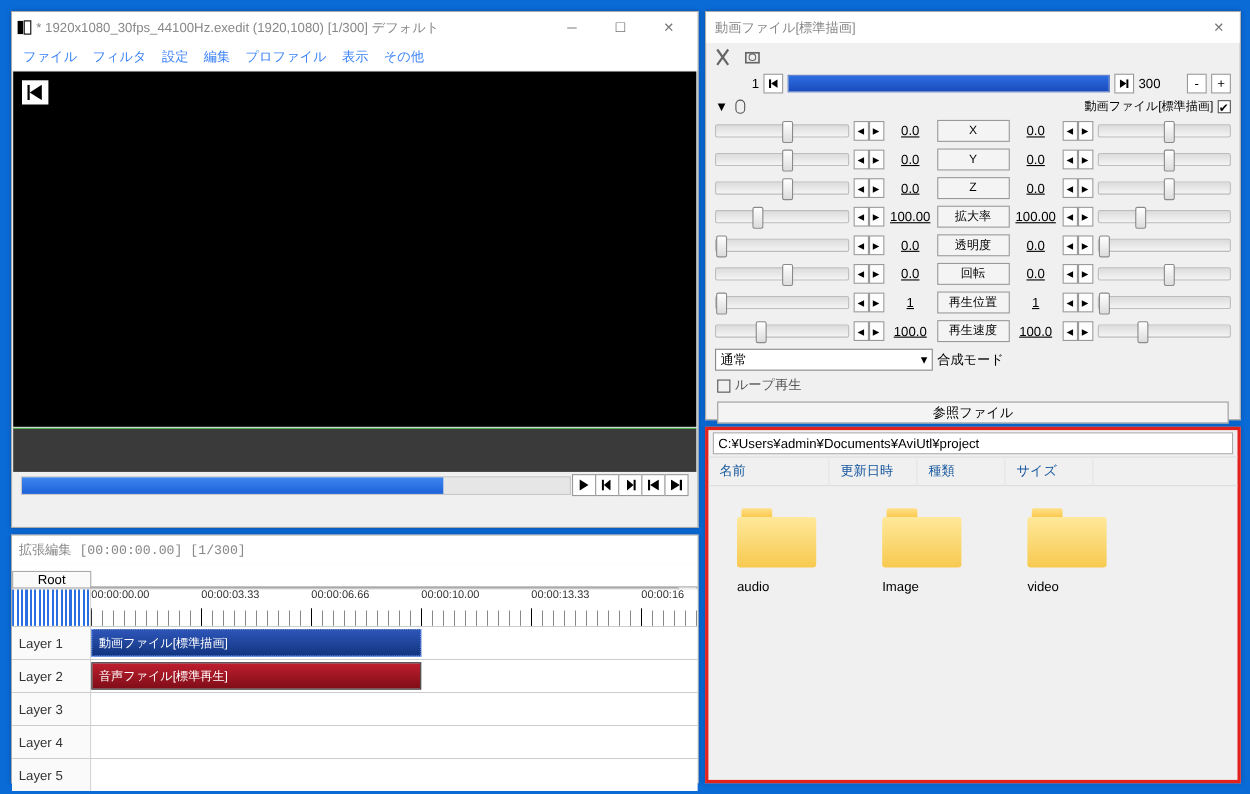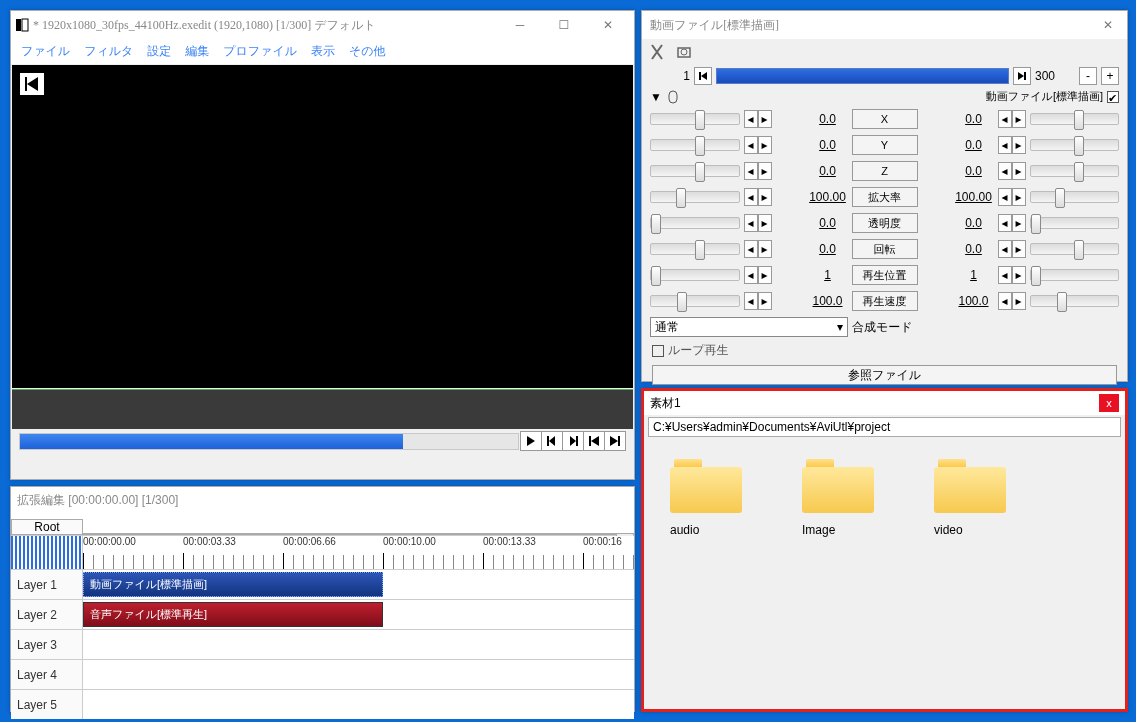--- a/index.html
+++ b/index.html
@@ -9,39 +9,39 @@
     font-size: 12px;
     width: 1136px; height: 722px;
     position: relative; overflow: hidden;
   }
   .window {
     position: absolute; background: #f0f0f0; border: 1px solid #aaa;
     box-shadow: 0 0 4px rgba(0,0,0,.25);
   }
   .titlebar { display:flex; align-items:center; height:28px; padding:0 4px; background:#fff; }
   .titlebar.inactive { color:#888; }
-  .title-text { flex:1; font-size:12px; padding-left:4px; overflow:hidden; white-space:nowrap;font-family:Liberation Serif, serif; }
+  .title-text { flex:1; font-size:12px; padding-left:4px; overflow:hidden; white-space:nowrap; }
   .winbtns { display:flex; gap:0; }
   .winbtn { width:44px; height:28px; display:flex; align-items:center; justify-content:center; color:#777; }
   .menubar{display:flex;gap:14px;padding:4px 10px;background:#fff;color:#3b82f6;}
   .menuitem{cursor:default;}
 
   
   .preview{background:#000;height:323px;margin:1px;position:relative;}
   .preview .corner{position:absolute;top:8px;left:8px;width:24px;height:22px;background:#fff;display:flex;align-items:center;justify-content:center;}
   .corner svg{display:block;}
   .graybar{background:#3a3a3a;height:40px;margin:0 1px;border-top:1px solid #4caf50;}
   .scroll-area{margin:2px 8px 8px;display:flex;align-items:center;gap:0;}
   .hscroll{flex:1;height:17px;background:#e6e6e6;border:1px solid #c8c8c8;position:relative;}
   .hscroll .thumb{position:absolute;top:0;bottom:0;left:0;background:linear-gradient(#3e86f0,#1e62d8);}
   .transport{display:flex;margin-left:2px;}
   .transport .tb{width:22px;height:20px;border:1px solid #999;background:#fff;display:flex;align-items:center;justify-content:center;margin-left:-1px;}
 
   
-  .tl-head{display:flex;align-items:center;height:26px;padding:0 6px;background:#fff;color:#888;}
+  .tl-head{display:flex;align-items:center;height:26px;padding:0 6px;background:#fff;color:#888;font-family:Liberation Mono, monospace;}
   .tl-body{background:#fff;}
   .tl-scrollrow{display:flex;align-items:flex-end;height:22px;}
   .tl-rootcell{width:72px;border:1px solid #aaa;display:flex;align-items:center;justify-content:center;background:#fafafa;font-size:12px;}
   .tl-scroll{flex:1;border:1px solid #aaa;margin-left:-1px;position:relative;display:flex;align-items:center;}
   .tl-scroll .thumb{position:absolute;top:1px;bottom:1px;left:1px;background:linear-gradient(#5d99f2,#2e6fe0);}
   .tl-scroll .sbtn{width:17px;height:20px;background:#eee;border-left:1px solid #aaa;position:absolute;right:0;top:0;display:flex;align-items:center;justify-content:center;}
 
   .ruler-row{display:flex;height:34px;border-top:1px solid #ccc;}
   .ruler-left{width:72px;border-right:1px solid #ccc;background:repeating-linear-gradient(90deg,#2a6fe2 0 2px,#fff 2px 4px);}
   .ruler{flex:1;position:relative;background:#fff;}
@@ -63,21 +63,21 @@
   .seek{flex:1;height:16px;background:linear-gradient(#2d6fe2,#1a4bbd);border:1px solid #5c7bc4;}
   .sqbtn{width:18px;height:18px;border:1px solid #999;background:#fff;display:flex;align-items:center;justify-content:center;}
   .label-right{margin-left:auto;font-size:11px;display:flex;align-items:center;gap:4px;}
   .chip{width:12px;height:12px;border:1px solid #555;}
 
   .prop-row{display:flex;align-items:center;height:26px;gap:4px;padding:0 8px;}
   .slider{flex:1;height:12px;position:relative;background:linear-gradient(#dcdcdc,#f4f4f4);border:1px solid #bdbdbd;border-radius:2px;}
   .slider .knob{position:absolute;top:-4px;width:10px;height:20px;background:linear-gradient(#fff,#dcdcdc);border:1px solid #8a8a8a;border-radius:2px;}
   .spin{display:flex;}
   .spin .sb{width:14px;height:18px;border:1px solid #999;background:#fdfdfd;display:flex;align-items:center;justify-content:center;}
-  .val{width:40px;text-align:center;text-decoration:underline;color:#000;margin-left:32px;}
+  .val{width:40px;text-align:center;text-decoration:underline;color:#000;}
   .pbtn{width:66px;height:20px;border:1px solid #999;background:#f4f4f4;text-align:center;font-size:11px;line-height:18px;}
   .drop{border:1px solid #888;height:20px;display:flex;align-items:center;padding:0 4px;width:198px;background:#fff;}
   .drop .ar{margin-left:auto;}
   .cbrow{display:flex;align-items:center;gap:4px;padding:2px 10px;color:#555;}
   .refbtn{border:1px solid #999;background:#f4f4f4;text-align:center;height:20px;line-height:18px;margin:4px 10px;}
 
   
   .fb-wrap{border:3px solid #e2211c;}
   .fb-title{display:flex;align-items:center;height:24px;padding:0 6px;background:#fff;}
   .fb-close{width:20px;height:18px;background:#e81123;color:#fff;display:flex;align-items:center;justify-content:center;font-size:11px;}
@@ -421,26 +421,27 @@
     <span>合成モード</span>
   </div>
   <div class="cbrow">
       <span class="chip"></span>
       <span>ループ再生</span>
     </div>
   <div class="refbtn">参照ファイル</div>
 </div>
 
 <div class="window fb-wrap" style="left:641px;top:388px;width:487px;height:324px;">
-  <div class="fb-title">
-    <span>素材1</span>
-    <div style="flex:1"></div>
-    <div class="fb-close">x</div>
-  </div>
   <div class="fb-path"><input value="C:¥Users¥admin¥Documents¥AviUtl¥project" style=""></div>
+  <div class="fb-cols">
+    <div class="fb-col" style="width:110px">名前</div>
+    <div class="fb-col" style="width:80px">更新日時</div>
+    <div class="fb-col" style="width:80px">種類</div>
+    <div class="fb-col" style="width:80px">サイズ</div>
+  </div>
   <div class="fb-items" id="fb-items">
       <div class="folder">
         <div class="fold-ico">
           <div class="fold-tab"></div>
           <div class="fold-body"></div>
         </div>
         <div>audio</div>
       </div>
       <div class="folder">
         <div class="fold-ico">

